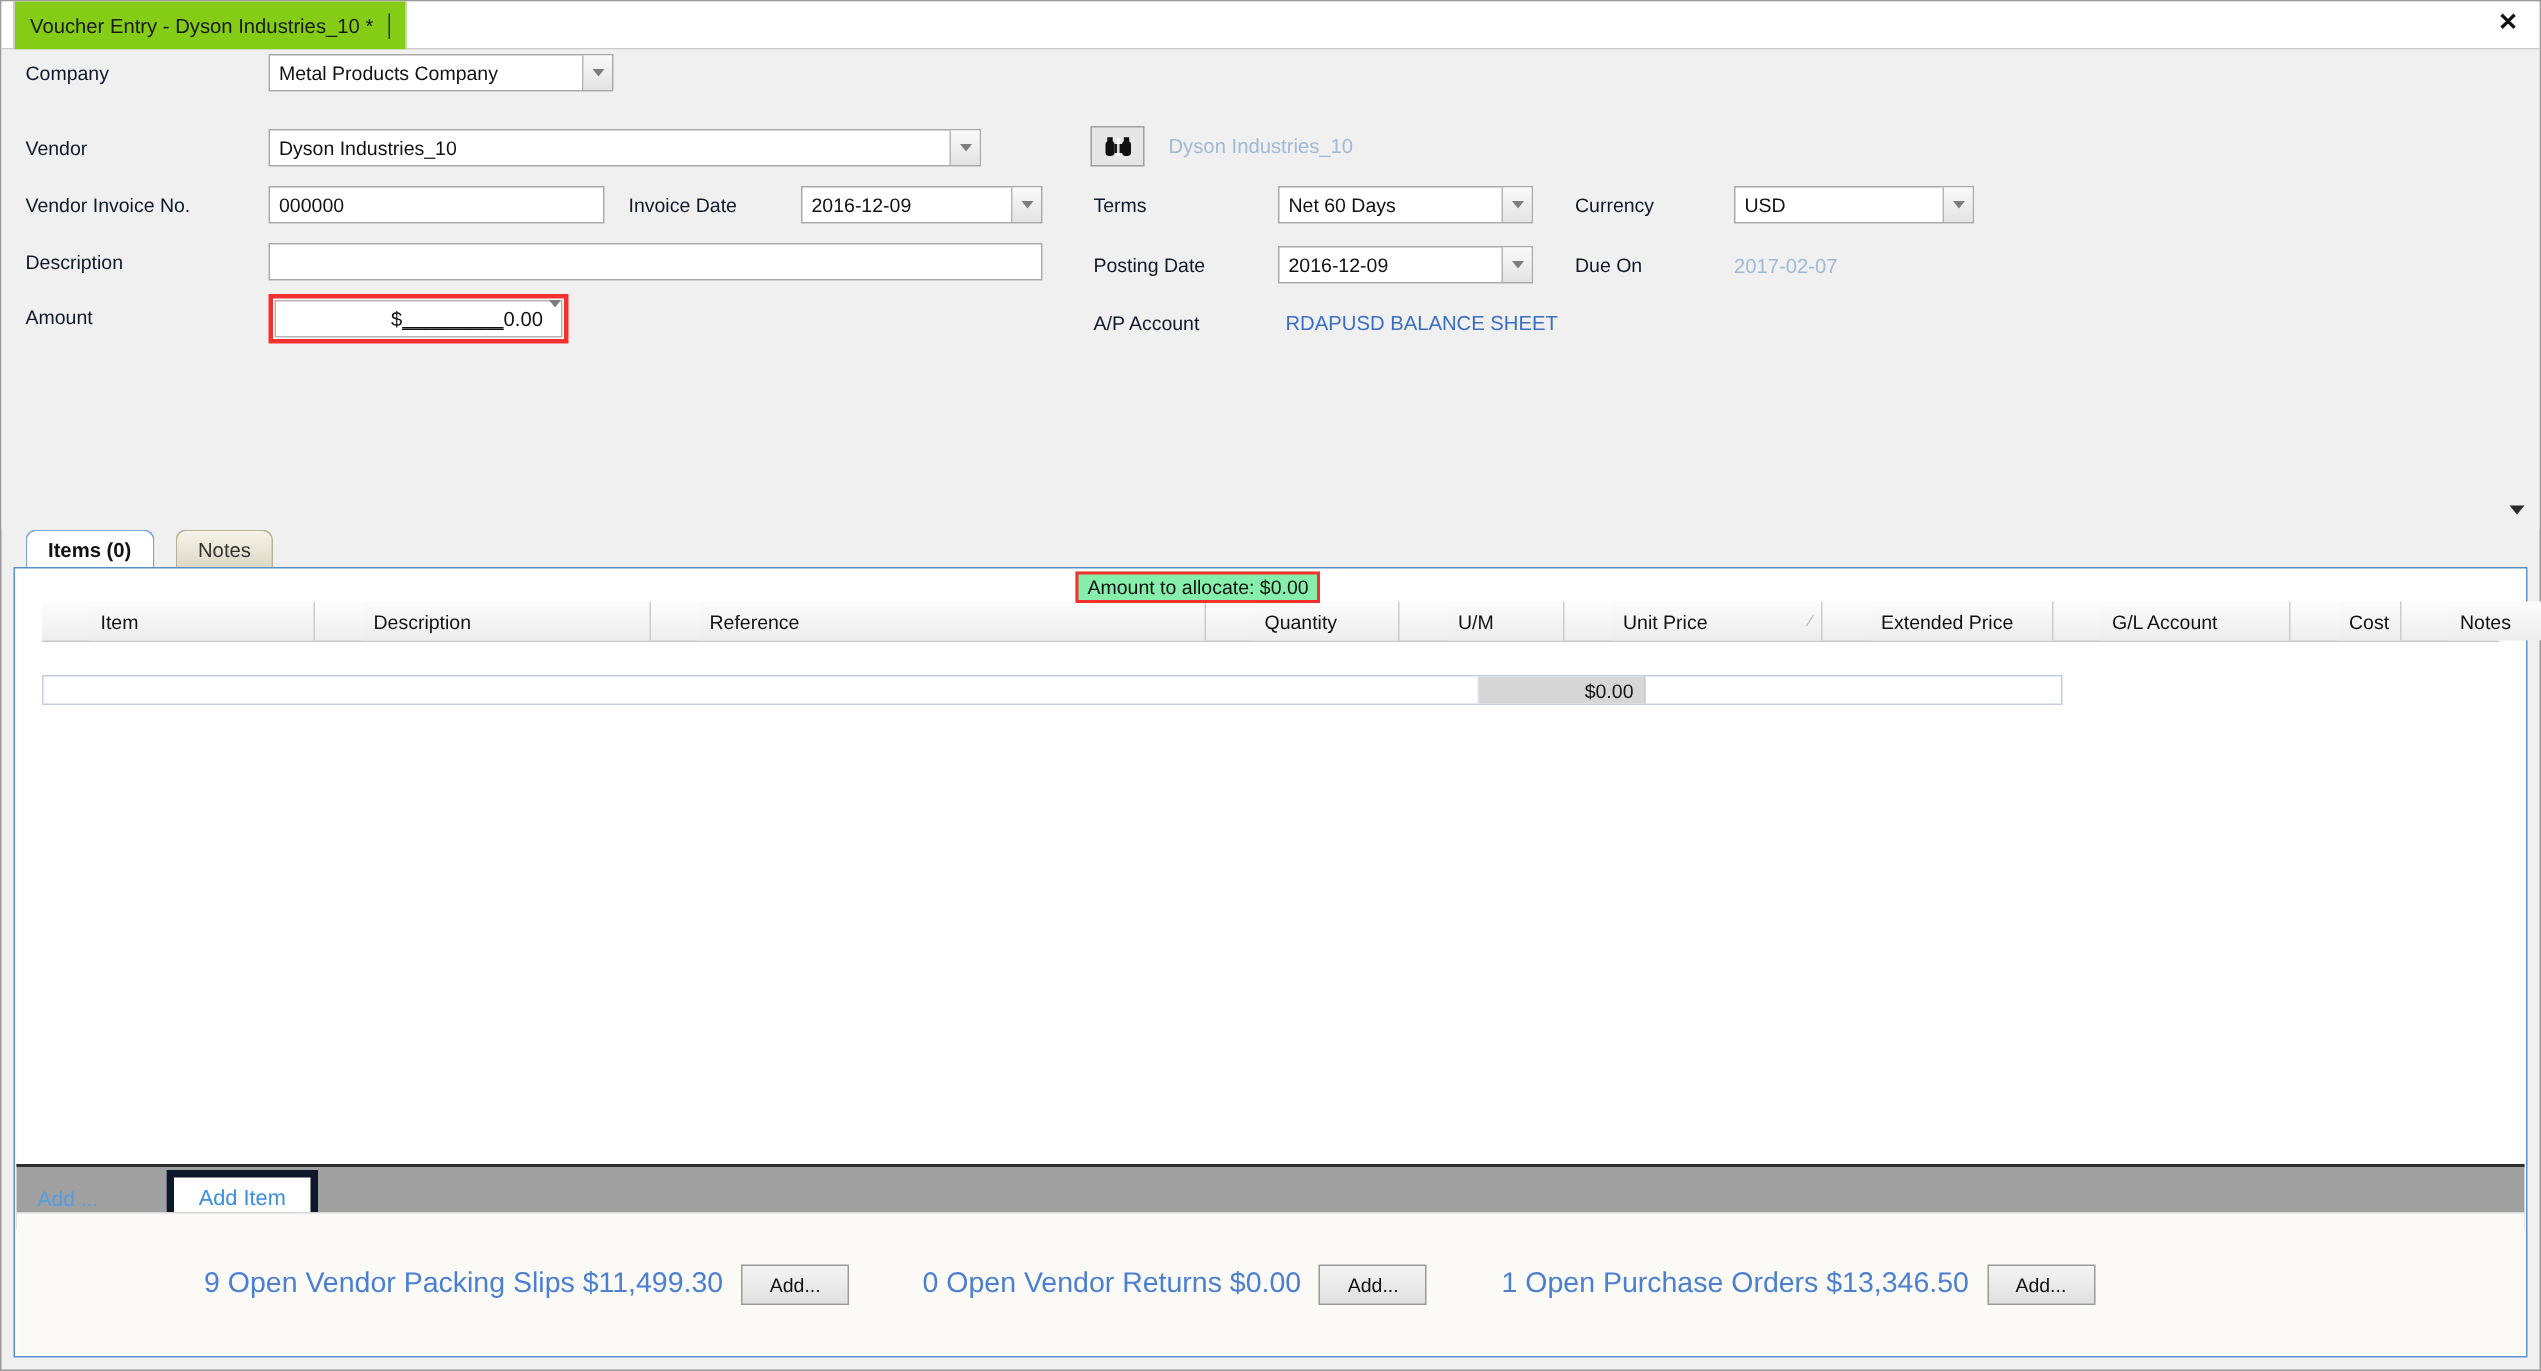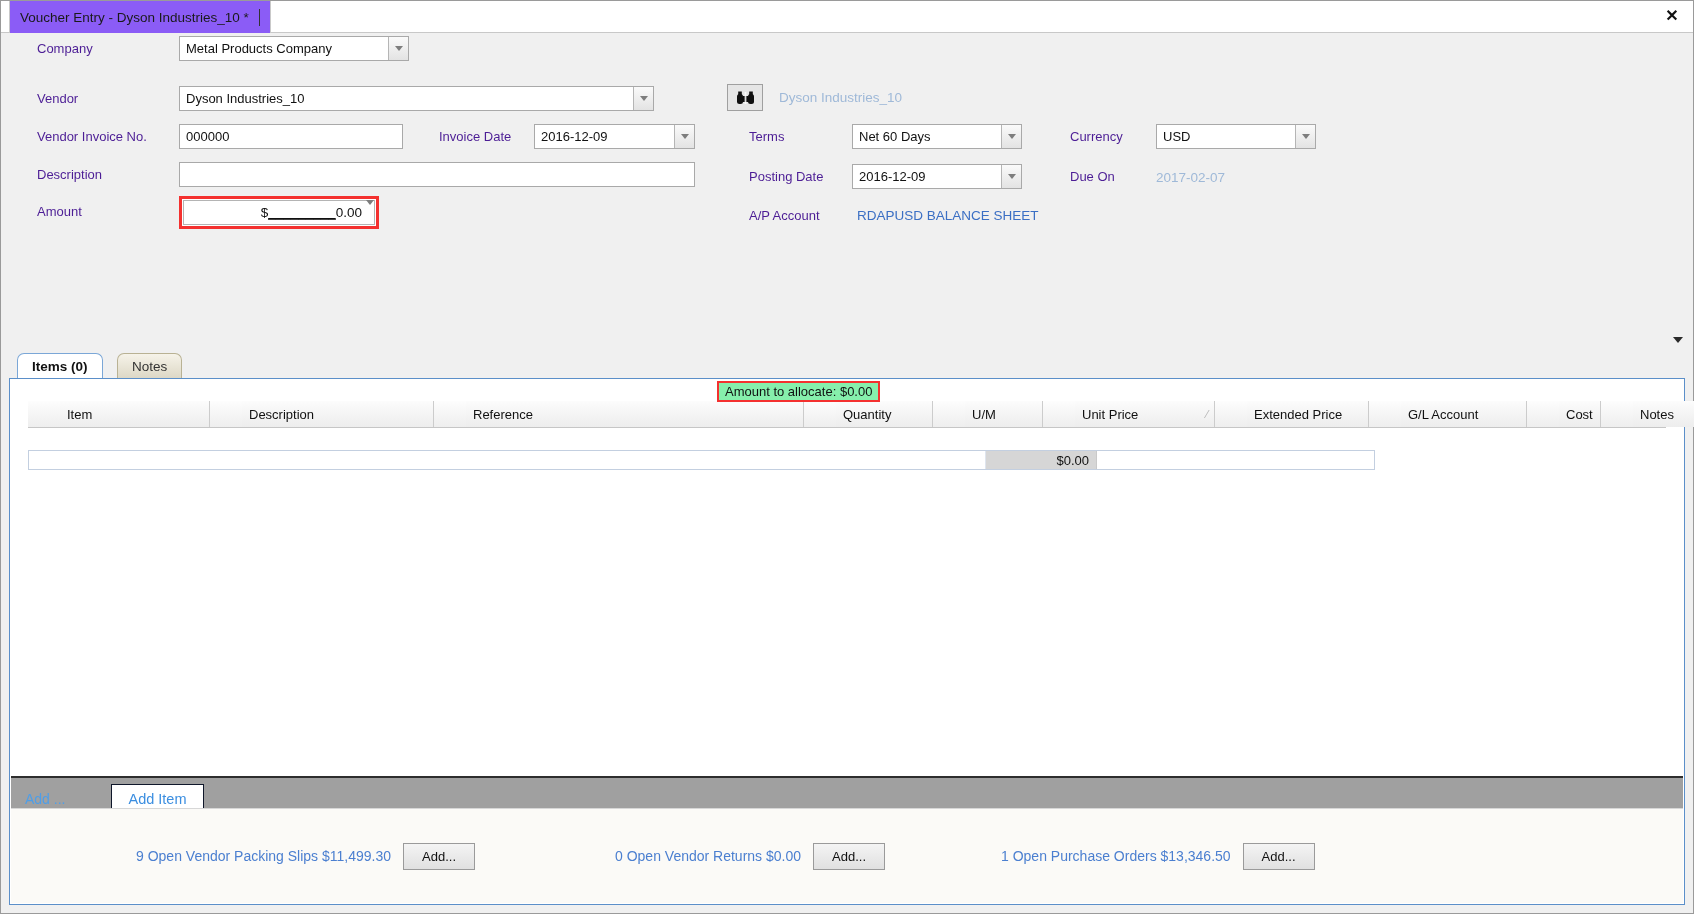--- a/index.html
+++ b/index.html
@@ -22,21 +22,21 @@
   
   .titlebar {
     position: absolute; top: 0; left: 0; right: 0; height: 32px;
     background: #ffffff;
     border-bottom: 1px solid #c8c8c8;
   }
   .doc-tab {
     position: absolute; left: 8px; top: 0; height: 32px;
     display: flex; align-items: center;
     padding: 0 10px 0 10px;
-    background: #8b5cf6;
+    background: #84cc16;
     border-left: 1px solid #c9c9c9;
     border-right: 1px solid #c9c9c9;
     font-size: 13.5px; color: #1a1a1a;
     white-space: nowrap;
   }
   .tab-caret {
     display:inline-block; width:1px; height:17px; background:#333;
     margin-left:10px;
   }
   .close-x {
@@ -47,23 +47,22 @@
     cursor: pointer; line-height: 1;
   }
 
   
   .form-area {
     position: absolute; top: 32px; left: 0; right: 0; height: 320px;
     background: #f0f0f0;
   }
   .lbl {
     position: absolute;
-    font-size: 13px; color: #4c1d95;
-    white-space: nowrap;
-    margin-left: 20px;
+    font-size: 13px; color: #0f172a;
+    white-space: nowrap;
   }
   .txtbox {
     position: absolute;
     background: #ffffff;
     border: 1px solid #a9a9a9;
     height: 25px;
     font-size: 13px; color: #111;
     padding: 0 6px;
     display: flex; align-items: center;
     font-family: "Liberation Sans", sans-serif;
@@ -247,42 +246,42 @@
     display: flex; align-items: center;
     padding-left: 14px;
     gap: 24px;
   }
   .add-link {
     font-size: 14px; color: #4e9ee8; cursor: pointer;
     margin-right: 22px;
   }
   .add-item-btn {
     background: #ffffff;
-    border: 1px solid #0f172a;
+    border: 5px solid #0f172a;
     color: #3b8ee0;
     font-size: 14.5px;
     padding: 6px 16px;
     cursor: pointer;
   }
 
   
   .status-bar {
     position: absolute; left: 1px; right: 1px; bottom: 1px;
     height: 95px;
     background: #fbfaf7;
     border-top: 1px solid #d7d7d7;
     display: flex; align-items: center;
   }
   .status-group {
     position: absolute;
     display: flex; align-items: center;
     gap: 12px;
   }
   .status-text {
-    font-size: 14px; color: #4b7fd0;
+    font-size: 19px; color: #4b7fd0;
     white-space: nowrap; cursor: pointer;
   }
   .btn-add {
     background: linear-gradient(#f4f4f4, #e0e0e0);
     border: 1px solid #9a9a9a;
     font-size: 13px; color: #111;
     padding: 5px 18px;
     cursor: pointer;
   }
 </style>

